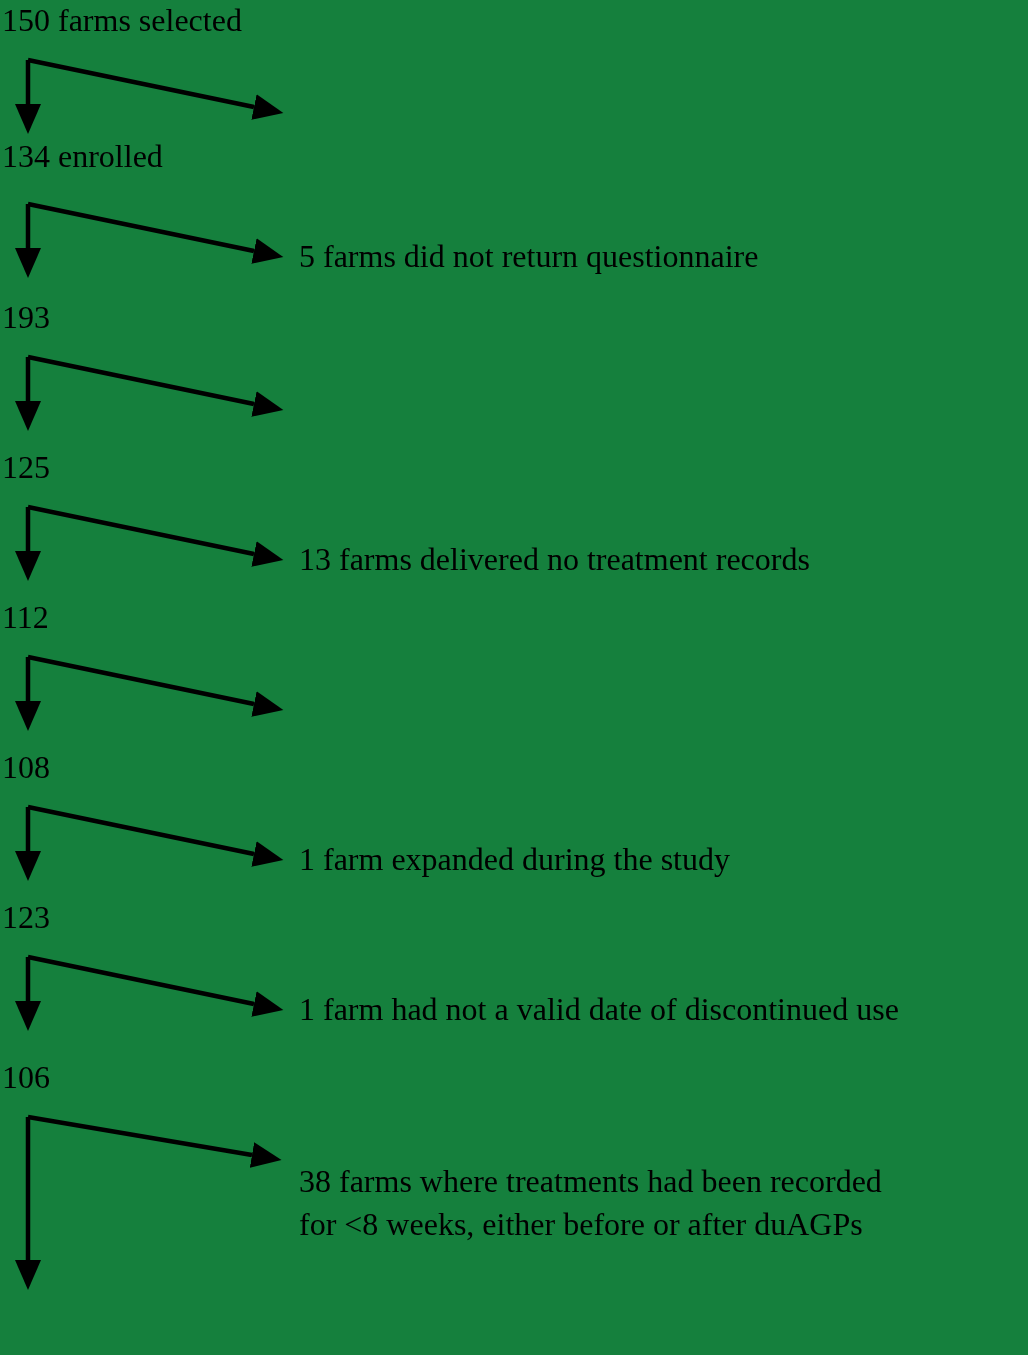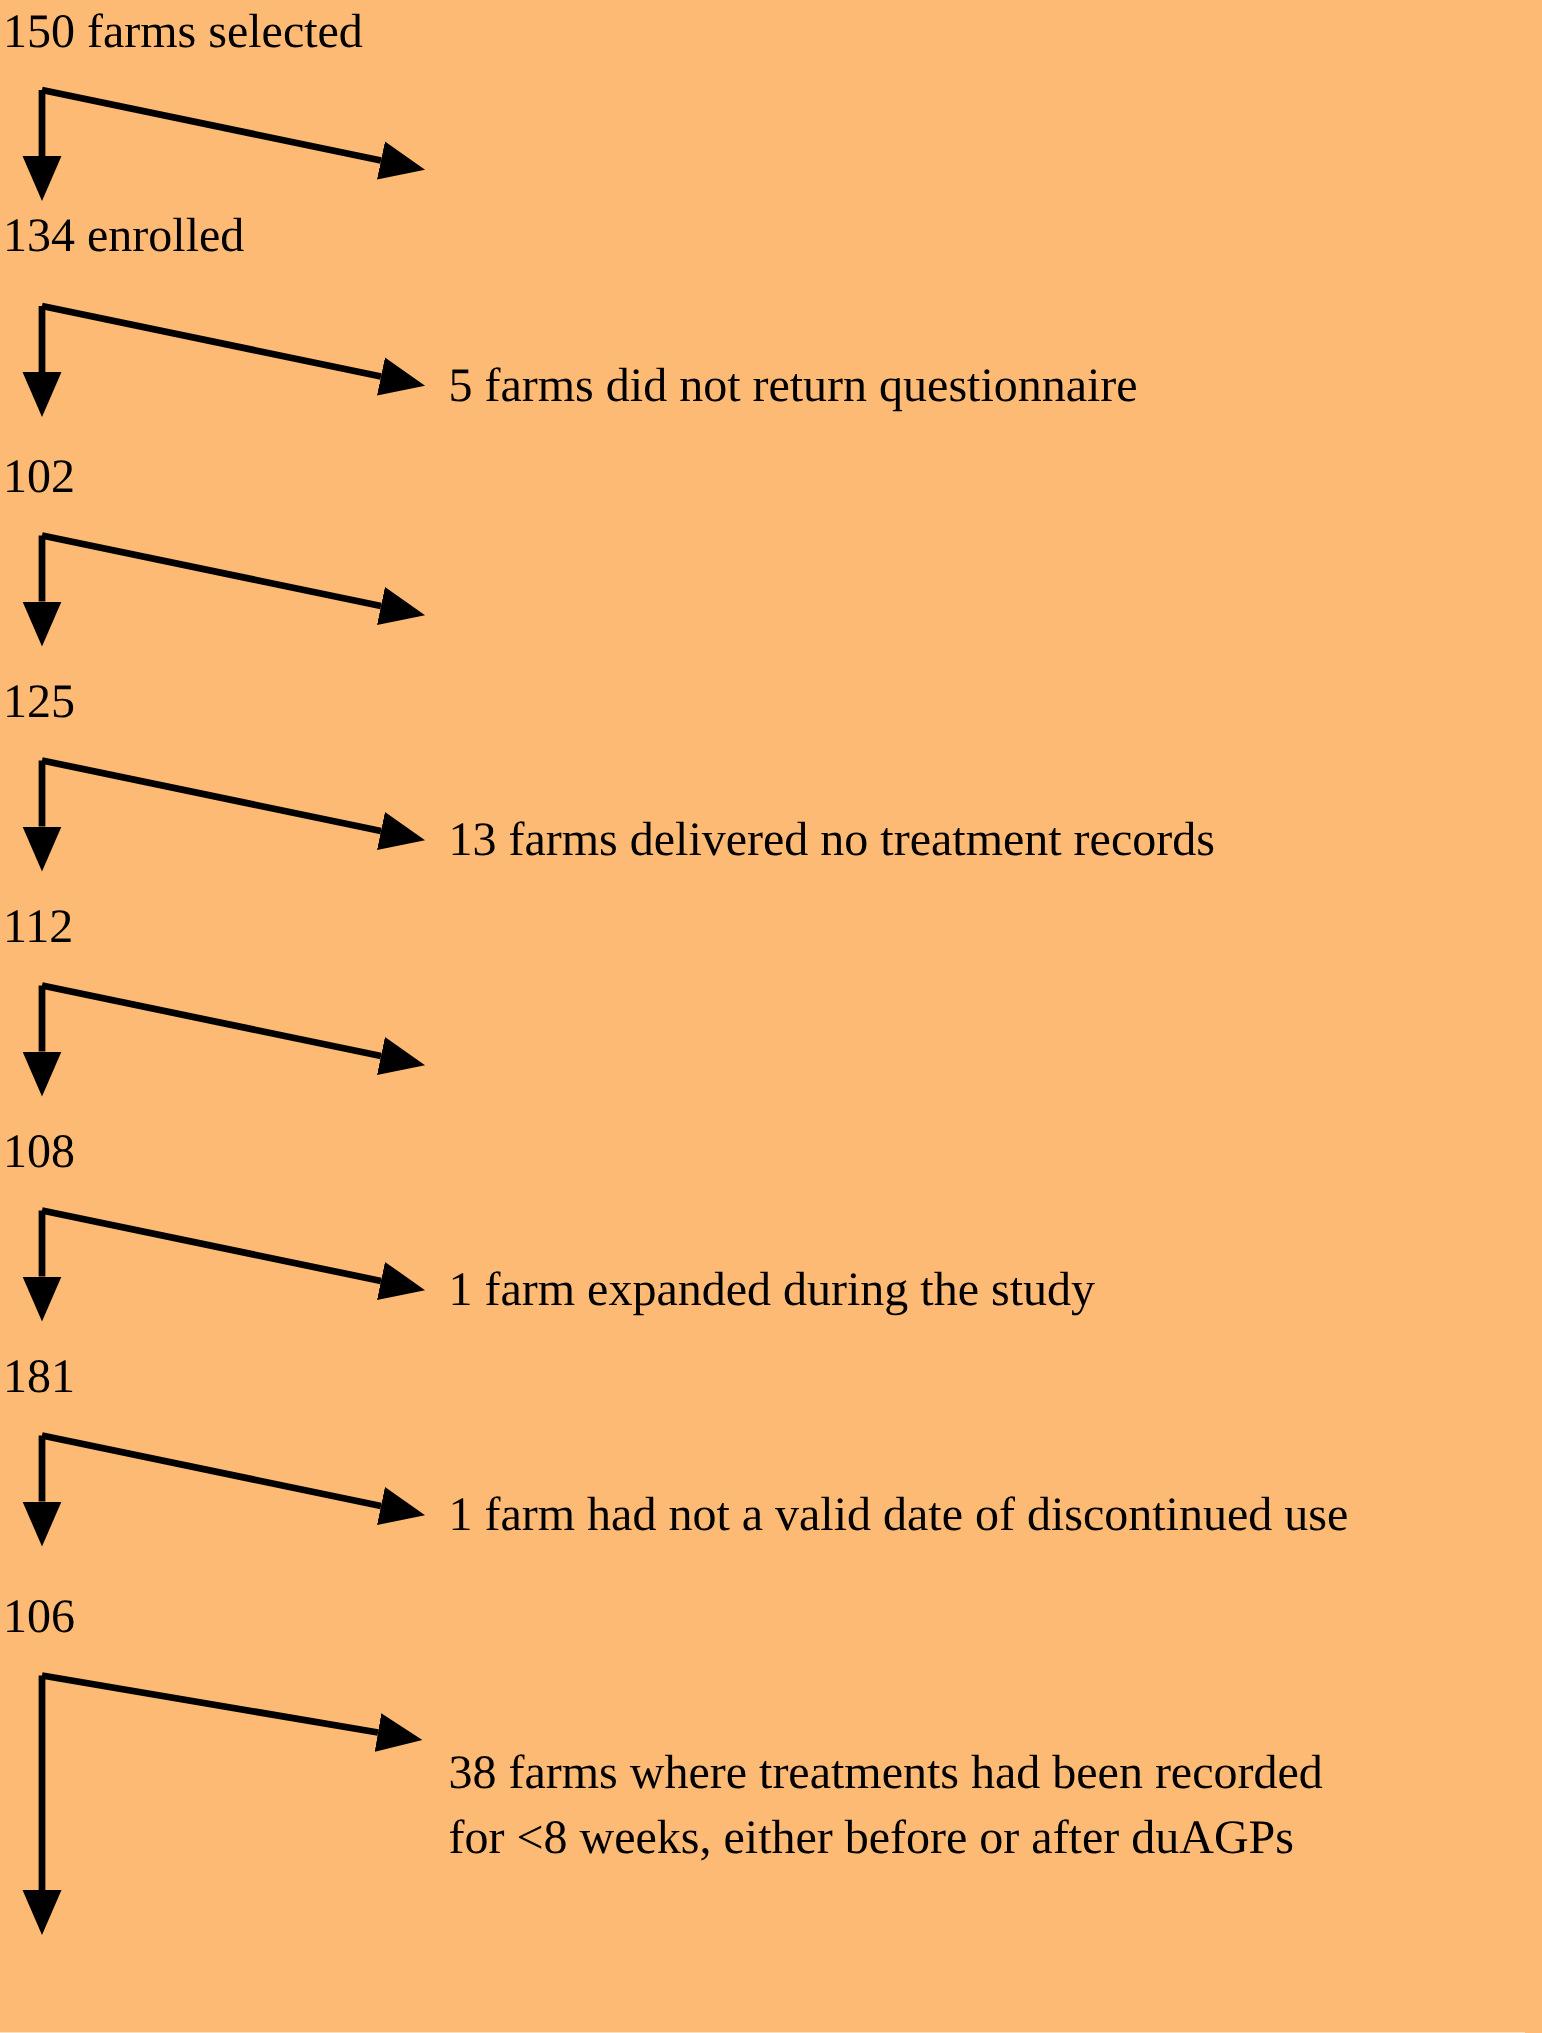--- a/index.html
+++ b/index.html
@@ -4,21 +4,21 @@
 <style>
   html, body {
     margin: 0;
     padding: 0;
     background: #ffffff;
   }
   .canvas {
     position: relative;
     width: 1028px;
     height: 1355px;
-    background: #fdba74;
+    background: #15803d;
     font-family: "Liberation Serif", "DejaVu Serif", serif;
     color: #000000;
     overflow: hidden;
   }
   .arrow-layer {
     position: absolute;
     left: 0;
     top: 0;
     width: 1028px;
     height: 1355px;
@@ -100,25 +100,25 @@
       <line x1="28" y1="957" x2="254" y2="1004" marker-end="url(#ah)"></line>
     </g>
     <g>
       <line x1="28" y1="1117" x2="28" y2="1260" marker-end="url(#ah)"></line>
       <line x1="28" y1="1117" x2="252" y2="1155" marker-end="url(#ah)"></line>
     </g>
   </svg>
 
   <div class="label stage s0">150 farms selected</div>
   <div class="label stage s1">134 enrolled</div>
-  <div class="label stage s2">102</div>
+  <div class="label stage s2">193</div>
   <div class="label stage s3">125</div>
   <div class="label stage s4">112</div>
   <div class="label stage s5">108</div>
-  <div class="label stage s6">181</div>
+  <div class="label stage s6">123</div>
   <div class="label stage s7">106</div>
 
   <div class="label excl e1">5 farms did not return questionnaire</div>
   <div class="label excl e3">13 farms delivered no treatment records</div>
   <div class="label excl e5">1 farm expanded during the study</div>
   <div class="label excl e6">1 farm had not a valid date of discontinued use</div>
   <div class="label excl e7">
     <span class="line">38 farms where treatments had been recorded</span>
     <span class="line">for &lt;8 weeks, either before or after duAGPs</span>
   </div>

